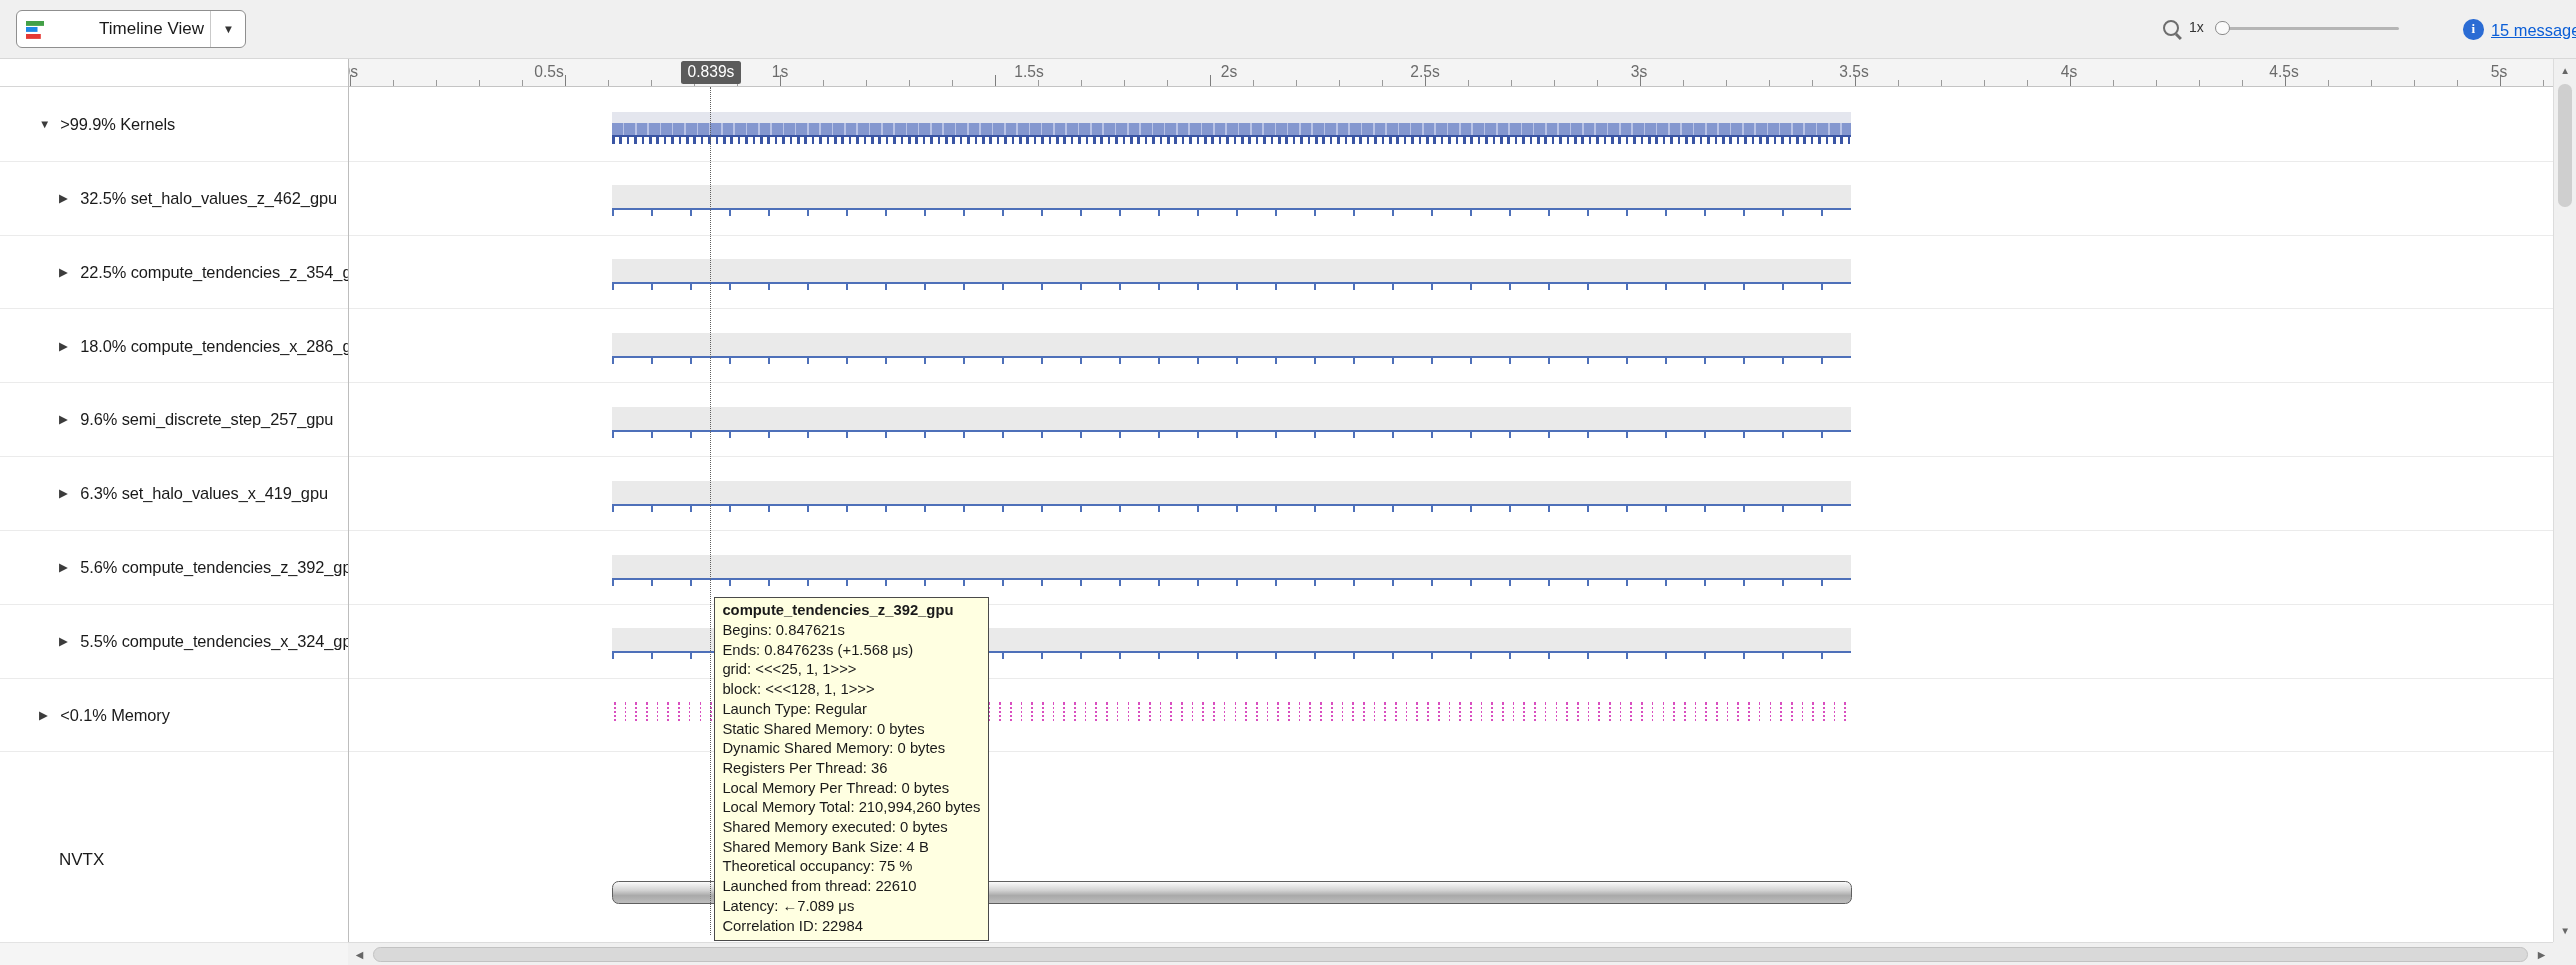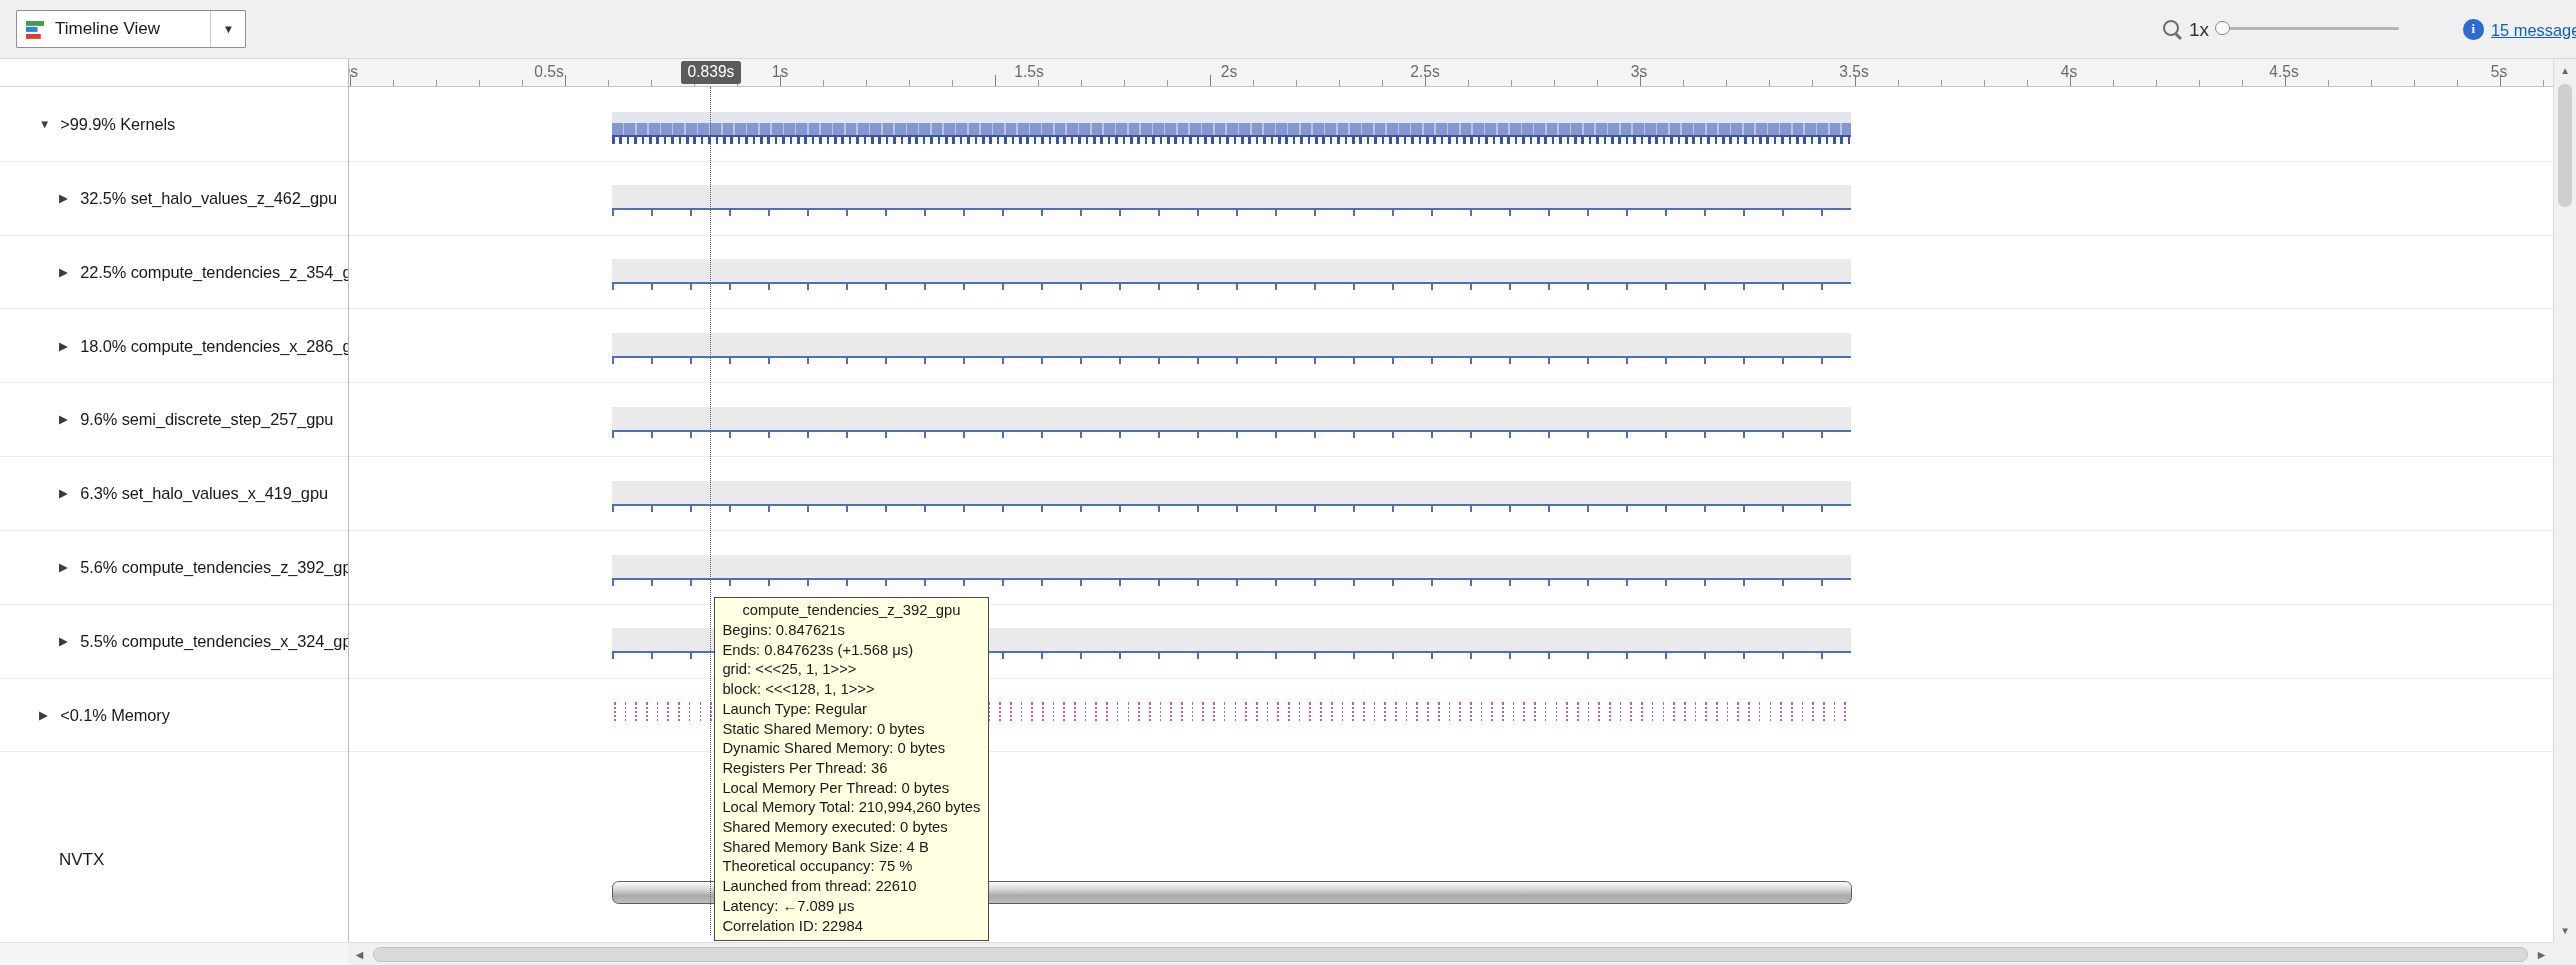--- a/index.html
+++ b/index.html
@@ -3,34 +3,34 @@
 <meta charset="utf-8">
 <style>
   html,body{margin:0;padding:0;background:#e8e8e8;}
   .app{position:relative;width:2576px;height:966px;background:#ffffff;overflow:hidden;
        font-family:"Liberation Sans","DejaVu Sans",sans-serif;color:#1a1a1a;}
 
   
   .toolbar{position:absolute;left:0;top:0;width:2576px;height:59px;background:#f0f0f0;
            border-bottom:0.8px solid #d8d8d8;box-sizing:border-box;z-index:20;}
   .view-select{position:absolute;left:16.4px;top:9.8px;width:230px;height:38px;background:#fff;
-               border:0.8px solid #8f8f8f;border-radius:1px;display:flex;align-items:center;box-sizing:border-box;cursor:default;}
+               border:0.8px solid #8f8f8f;border-radius:6px;display:flex;align-items:center;box-sizing:border-box;cursor:default;gap:44px;}
   .view-icon{width:19.7px;height:21.3px;margin-left:8.2px;flex:0 0 auto;
      background:
        linear-gradient(#43a047,#43a047) 0 2.5px/18px 4.9px no-repeat,
        linear-gradient(#1e88e5,#1e88e5) 0 9px/11.5px 4.9px no-repeat,
        linear-gradient(#e53935,#e53935) 0 15.6px/14.8px 4.9px no-repeat;}
   .view-label{margin-left:9.8px;font-size:17px;white-space:nowrap;}
   .view-arrow{position:absolute;right:0;top:0;width:34px;height:100%;border-left:0.8px solid #c9c9c9;
               display:flex;align-items:center;justify-content:center;font-size:11.5px;color:#333;}
 
   .magnifier{position:absolute;left:2163px;top:19.7px;width:12.3px;height:12.3px;border:2.5px solid #6d6d6d;border-radius:50%;}
   .magnifier::after{content:"";position:absolute;left:11.5px;top:11.5px;width:7.4px;height:2.5px;background:#6d6d6d;
                     transform:rotate(45deg);transform-origin:0 0;}
-  .zoom-level{position:absolute;left:2189px;top:19px;font-size:19px;color:#333;}
+  .zoom-level{position:absolute;left:2189px;top:19px;font-size:14px;color:#333;}
   .slider-track{position:absolute;left:2217px;top:27px;width:182px;height:3.3px;background:#b5b5b5;border-radius:1.6px;}
   .slider-thumb{position:absolute;left:2215px;top:20.5px;width:14.8px;height:14.8px;background:#fafafa;
                 border:0.8px solid #8a8a8a;border-radius:50%;box-sizing:border-box;}
   .info-icon{position:absolute;left:2463px;top:19px;width:20.5px;height:20.5px;border-radius:50%;background:#2b6cd4;
              color:#fff;font-size:13px;font-weight:bold;display:flex;align-items:center;justify-content:center;
              font-family:"Liberation Serif","DejaVu Serif",serif;}
   .messages-link{position:absolute;left:2491px;top:20.5px;font-size:16.4px;color:#0b5ed7;text-decoration:underline;white-space:nowrap;cursor:pointer;}
 
   
   .ruler{position:absolute;left:349px;top:59px;width:2204px;height:28px;background:#f4f4f4;
@@ -76,21 +76,21 @@
        repeating-linear-gradient(0deg,#ffffff 0 1.6px,transparent 1.6px 4.1px),
        repeating-linear-gradient(90deg,#d94fc0 0 1.6px,transparent 1.6px 10.7px);}
   .cursor-line{position:absolute;left:361px;top:0;height:848px;width:0;border-left:1.6px dotted #5f5f5f;z-index:5;}
 
   .nvtx-bar{position:absolute;left:263px;width:1240px;height:23px;border:1.6px solid #5f5f5f;border-radius:6.6px;
             background:linear-gradient(#fbfbfb,#d2d2d2 40%,#a9a9a9 65%,#bdbdbd);display:flex;align-items:center;
             justify-content:center;font-size:17px;color:#111;box-sizing:border-box;z-index:3;white-space:nowrap;}
 
   .tooltip{position:absolute;left:365px;top:510px;width:fit-content;background:#ffffe1;border:0.8px solid #4a4a4a;
            padding:3.3px 7.4px;box-sizing:border-box;font-size:14.8px;line-height:19.7px;z-index:10;white-space:nowrap;}
-  .tooltip-title{font-weight:normal;text-align:center;}
+  .tooltip-title{font-weight:bold;}
 
   
   .vscroll{position:absolute;right:0;top:59px;width:23px;height:883px;background:#f0f0f0;
            border-left:0.8px solid #dcdcdc;box-sizing:border-box;z-index:15;}
   .vs-btn{position:absolute;left:0;width:100%;height:23px;display:flex;align-items:center;justify-content:center;
           font-size:9.8px;color:#666;}
   .vs-btn.up{top:0;} .vs-btn.down{bottom:0;}
   .vs-thumb{position:absolute;top:24.6px;left:4.1px;width:14px;height:123px;background:#cfcfcf;border-radius:6.6px;}
   .hscroll{position:absolute;left:348px;bottom:0;width:2205px;height:24px;background:#f0f0f0;
            border-top:0.8px solid #dcdcdc;box-sizing:border-box;z-index:15;}

